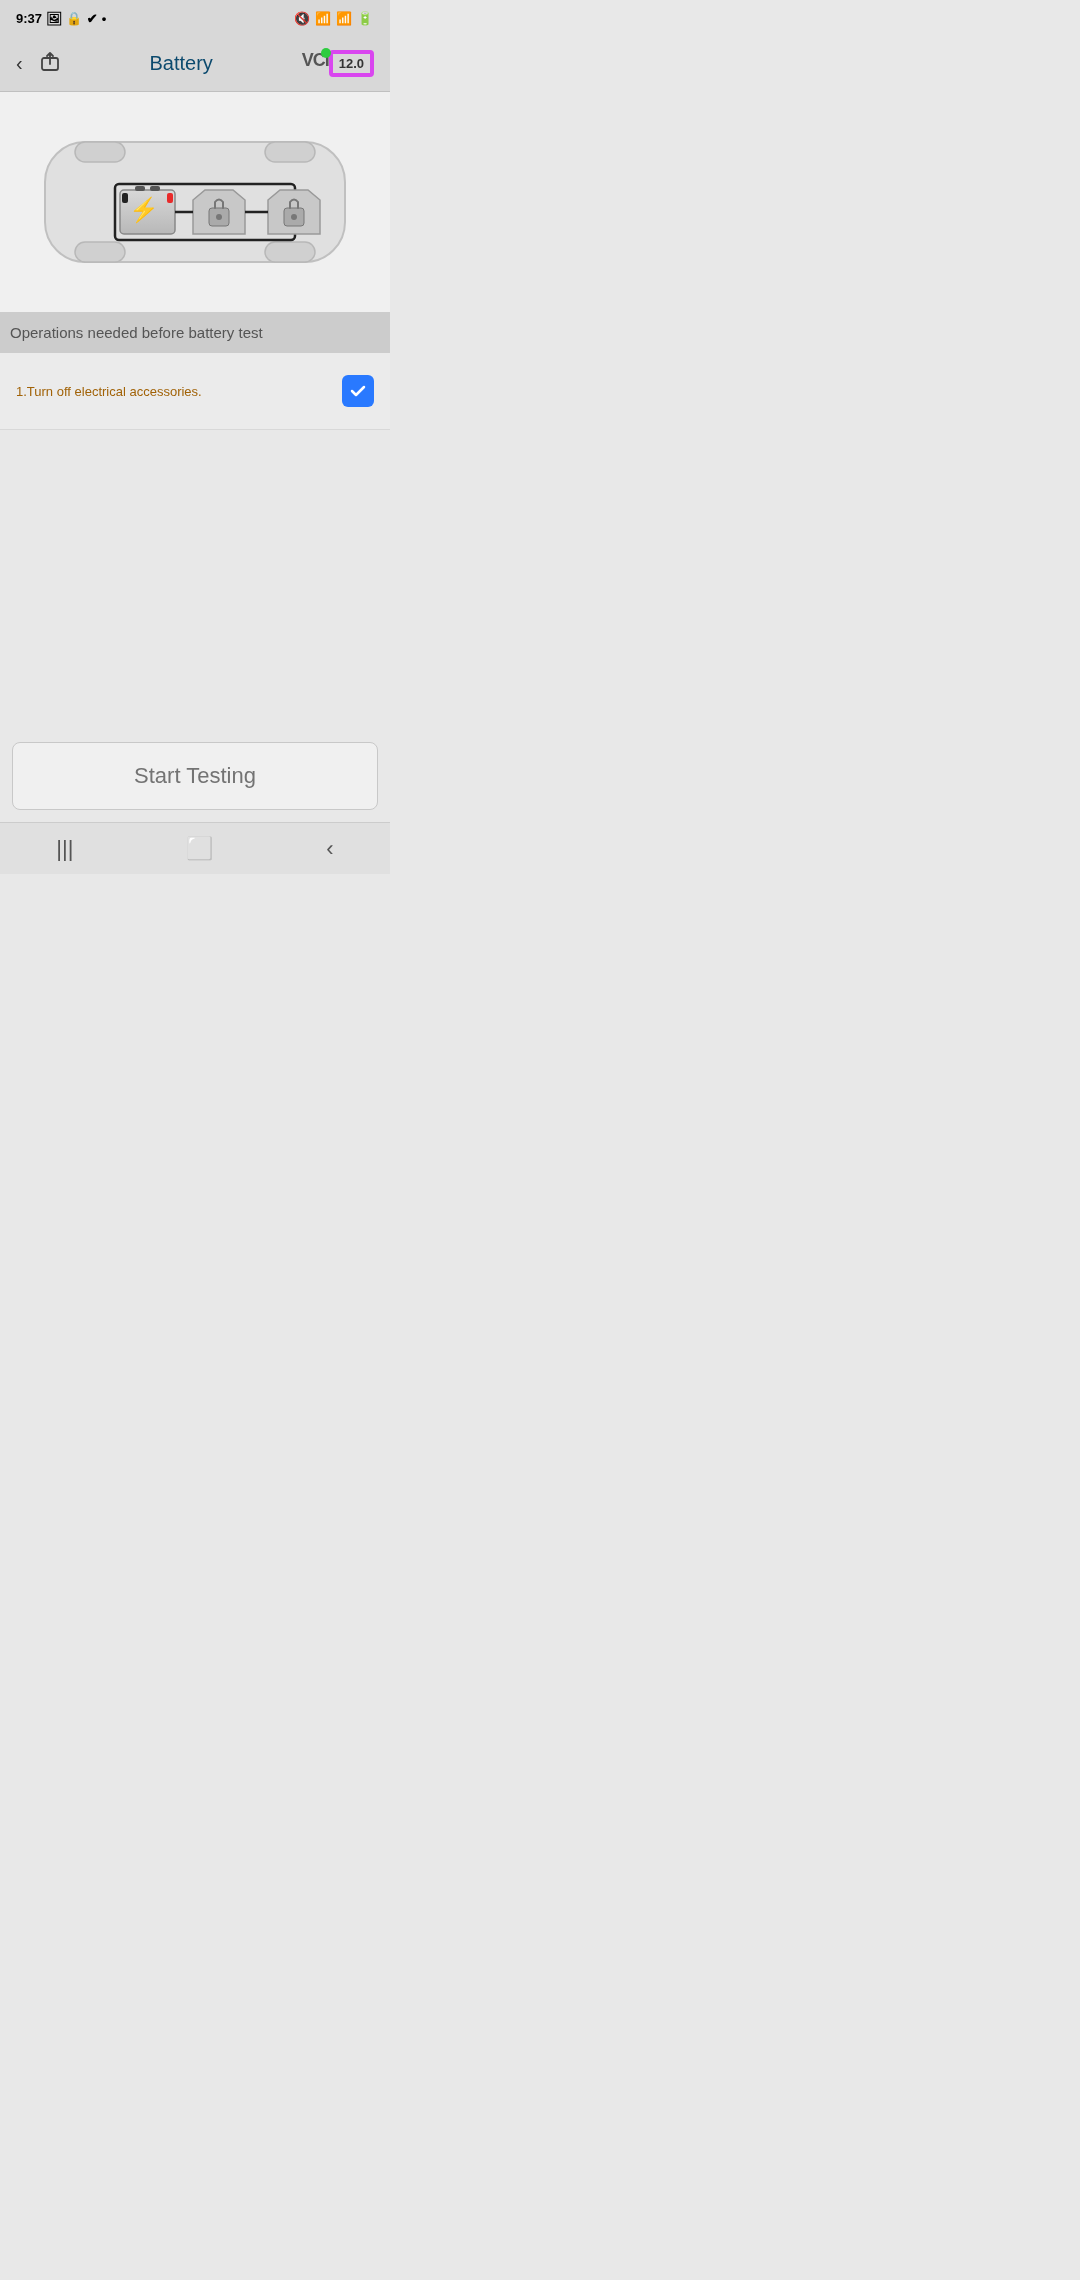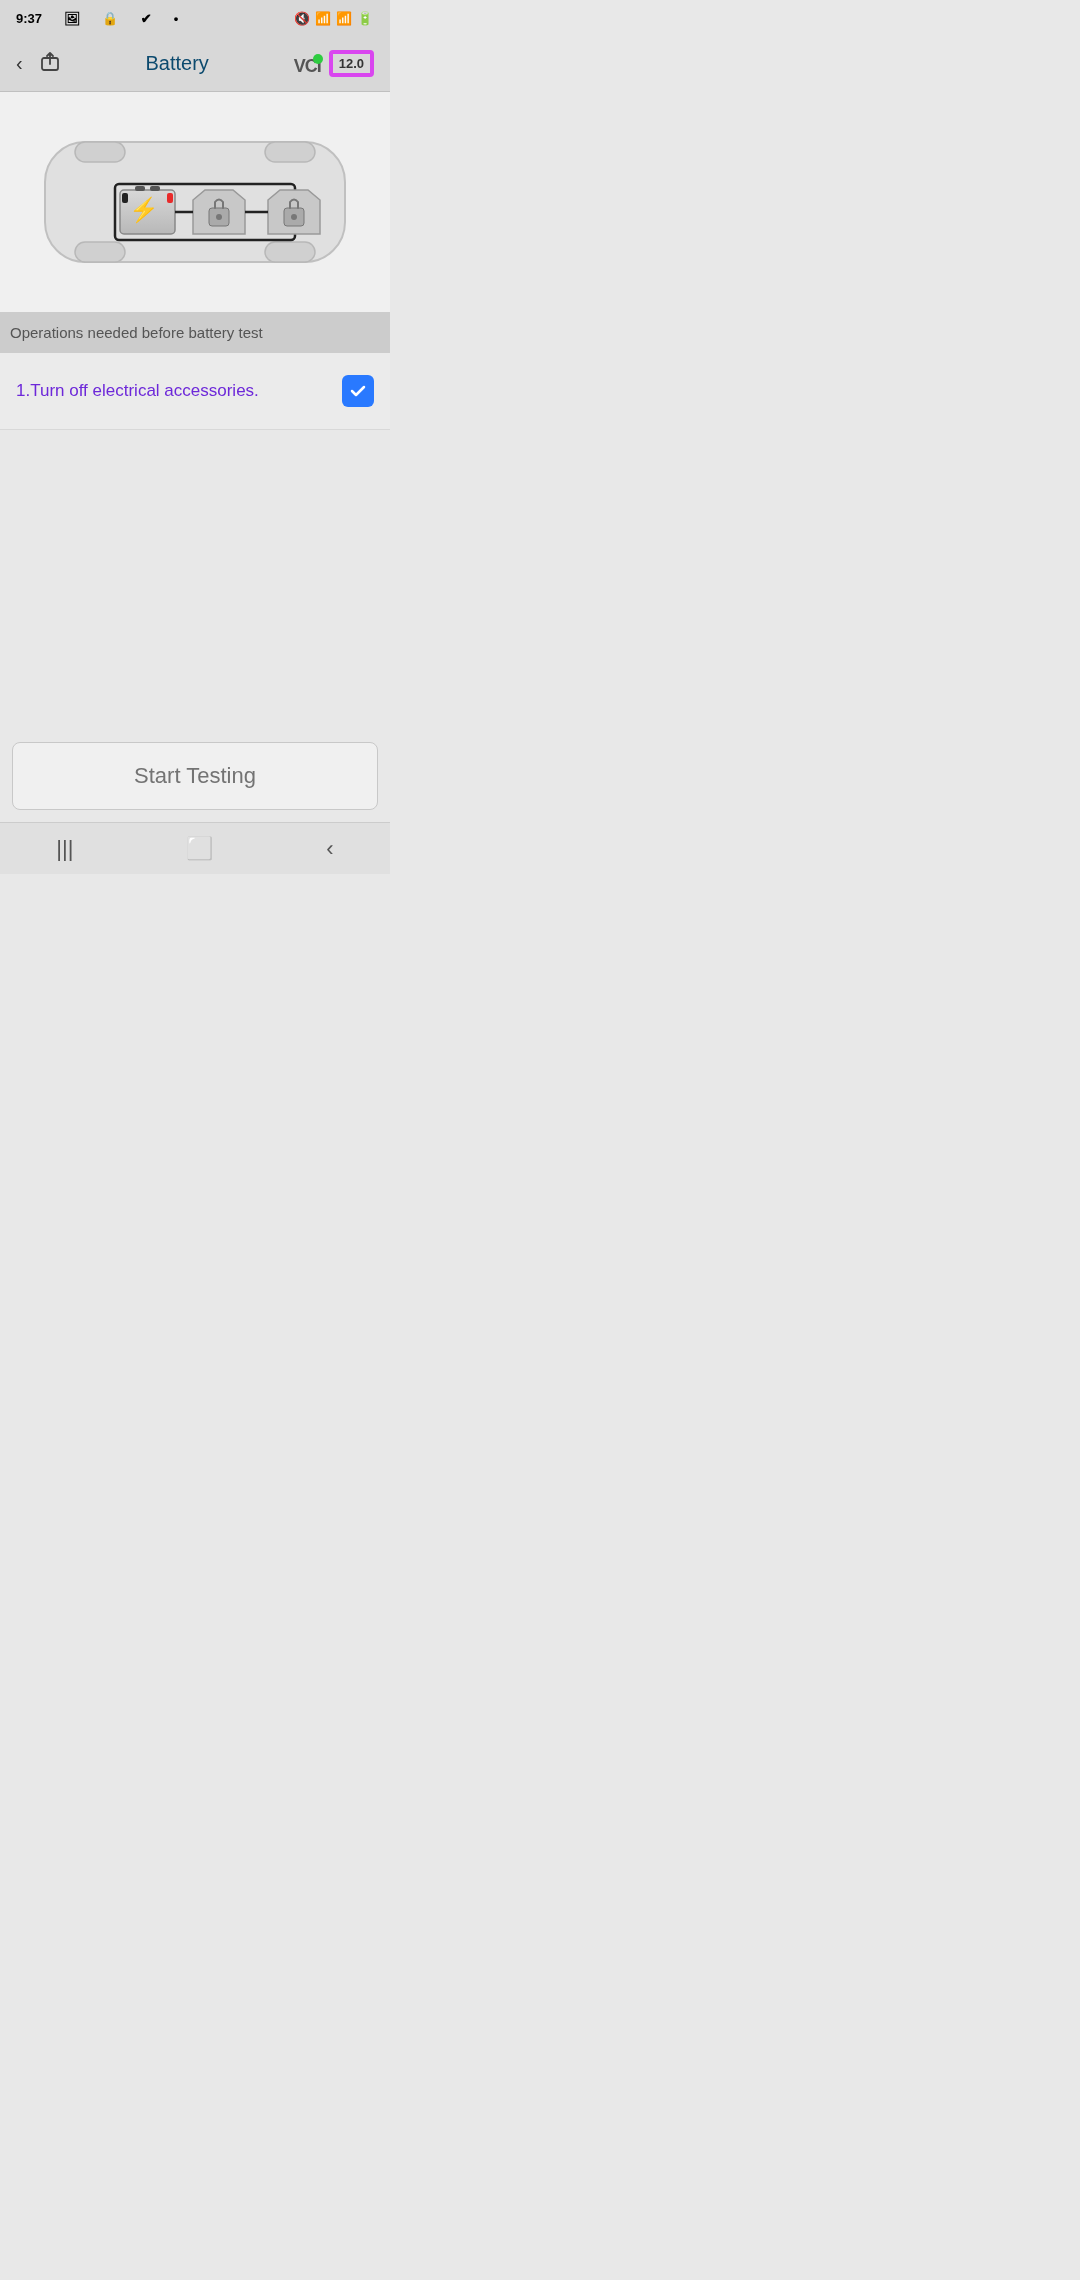--- a/index.html
+++ b/index.html
@@ -20,21 +20,21 @@
     .status-bar {
       background: #d8d8d8;
       display: flex;
       justify-content: space-between;
       align-items: center;
       padding: 6px 16px;
       height: 36px;
     }
     .status-left {
       display: flex;
-      gap: 22px;
+      gap: 4px;
       font-size: 13px;
       font-weight: 600;
     }
     .status-right {
       display: flex;
       align-items: center;
       gap: 5px;
     }
 
     
@@ -54,22 +54,22 @@
     }
     .header-title {
       font-size: 20px;
       font-weight: 400;
       color: #0c4a6e;
       text-align: center;
       flex: 1;
     }
     .header-right {
       display: flex;
-      align-items: flex-end;
-      gap: 8px;
+      align-items: flex-start;
+      gap: 0;
     }
     .header-icon-btn {
       font-size: 20px;
       color: #333;
       cursor: pointer;
       background: none;
       border: none;
     }
     .vci-badge {
       position: relative;
@@ -129,22 +129,22 @@
 
     .checklist-item {
       display: flex;
       align-items: center;
       justify-content: space-between;
       padding: 22px 16px;
       border-bottom: 1px solid #d8d8d8;
     }
 
     .checklist-item-text {
-      font-size: 17px;
-      color: #6d28d9;
+      font-size: 13px;
+      color: #a16207;
       flex: 1;
     }
 
     .checkbox-blue {
       width: 32px;
       height: 32px;
       background: #2979ff;
       border-radius: 6px;
       display: flex;
       align-items: center;

